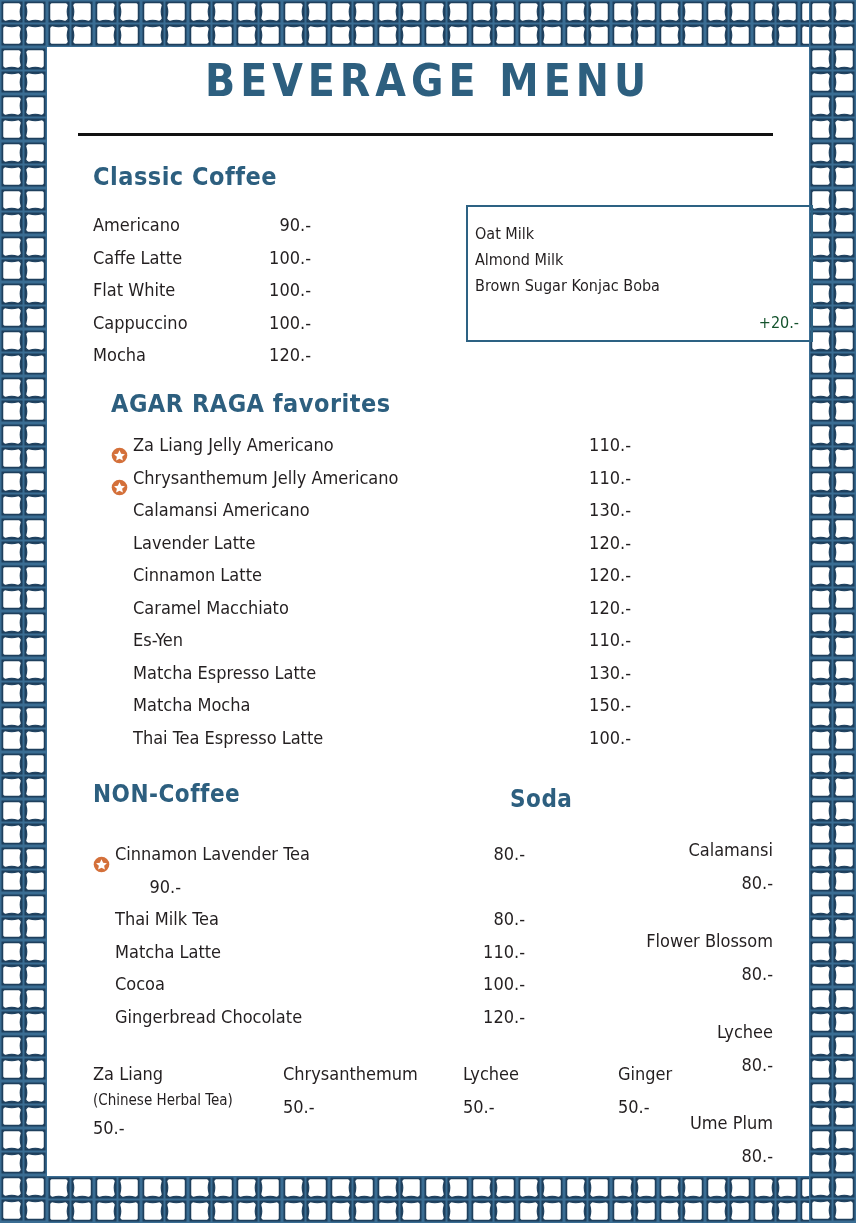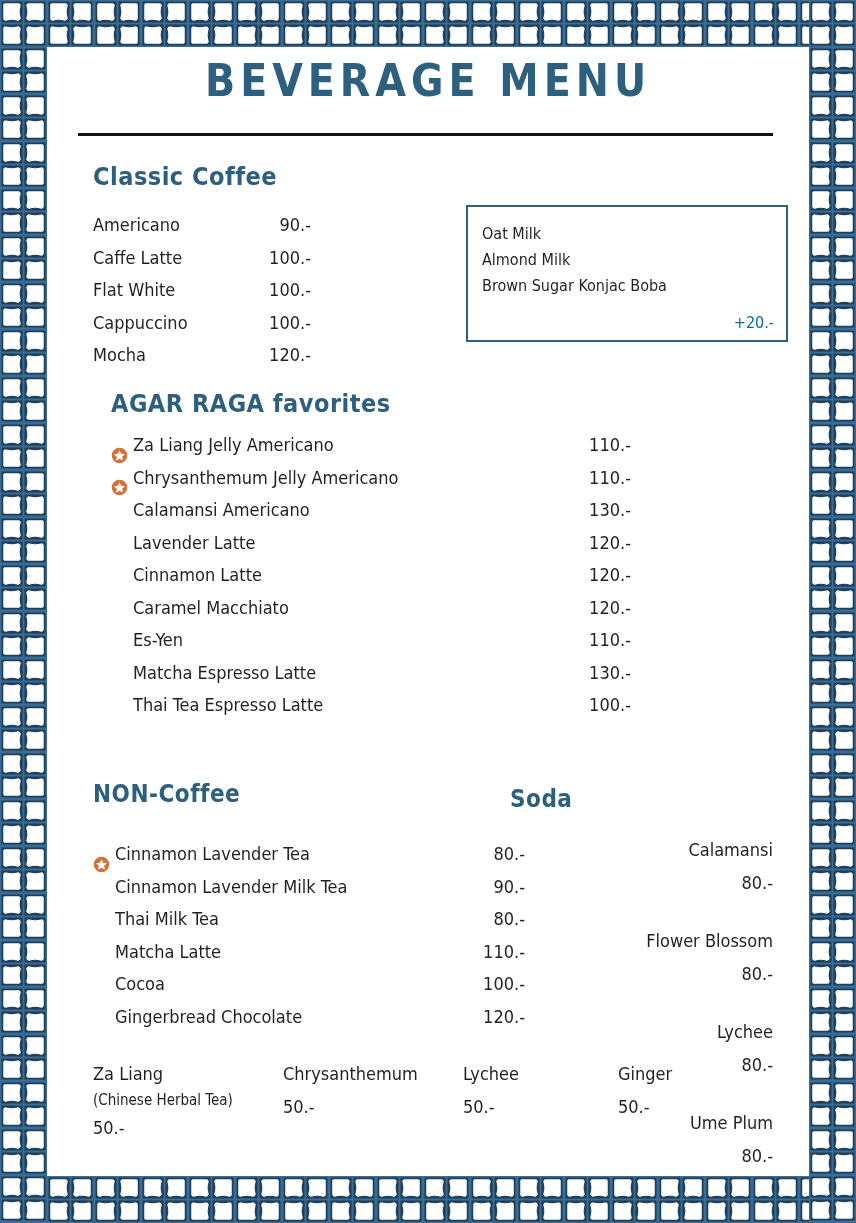--- a/index.html
+++ b/index.html
@@ -123,38 +123,38 @@
   }
   .classic-list { margin-top: 18px; }
   .classic-list .row .name { width: 150px; flex: 0 0 150px; }
   .classic-list .row .price { width: 68px; flex: 0 0 68px; }
 
   
   .addons-box {
     position: absolute;
     top: 158px;
     left: 419px;
-    width: 322px;
+    width: 347px;
     height: 137px;
     border: 2px solid #2d6283;
     box-sizing: border-box;
-    padding: 14px 14px 8px 14px;
+    padding: 14px 14px 8px 7px;
   }
   .addons-item {
     color: #231f20;
     font-size: 16px;
     line-height: 26px;
     font-family: "DejaVu Sans Condensed", "Liberation Sans", sans-serif;
   }
   .addons-price {
     position: absolute;
     right: 12px;
     bottom: 8px;
     font-size: 16px;
-    color: #0369a1;
+    color: #14532d;
   }
 
   
   .fav-block {
     position: absolute;
     top: 342px;
     left: 64px;
     width: 520px;
   }
   .fav-list { margin-top: 11px; }
@@ -365,20 +365,25 @@
           <span class="name">Es-Yen</span>
           <span class="price">110.-</span>
         </div>
         <div class="row">
           <span class="star-slot"></span>
           <span class="name">Matcha Espresso Latte</span>
           <span class="price">130.-</span>
         </div>
         <div class="row">
           <span class="star-slot"></span>
+          <span class="name">Matcha Mocha</span>
+          <span class="price">150.-</span>
+        </div>
+        <div class="row">
+          <span class="star-slot"></span>
           <span class="name">Thai Tea Espresso Latte</span>
           <span class="price">100.-</span>
         </div>
       </div>
     </div>
 
     <div class="noncoffee-block">
       <div class="section-head small">NON-Coffee</div>
       <div class="noncoffee-list">
         <div class="row">
@@ -386,21 +391,20 @@
             <svg class="star-icon" viewBox="0 0 24 24">
               <circle cx="12" cy="12" r="11" fill="#d4703a"></circle>
               <path d="M12 4.6 L14.3 9.6 L19.7 10.2 L15.7 13.9 L16.8 19.2 L12 16.5 L7.2 19.2 L8.3 13.9 L4.3 10.2 L9.7 9.6 Z" fill="#ffffff"></path>
             </svg>
           </span>
           <span class="name">Cinnamon Lavender Tea</span>
           <span class="price">80.-</span>
         </div>
         <div class="row">
           <span class="star-slot"></span>
-          <span class="name">Cinnamon Lavender Milk Tea</span>
           <span class="price">90.-</span>
         </div>
         <div class="row">
           <span class="star-slot"></span>
           <span class="name">Thai Milk Tea</span>
           <span class="price">80.-</span>
         </div>
         <div class="row">
           <span class="star-slot"></span>
           <span class="name">Matcha Latte</span>

